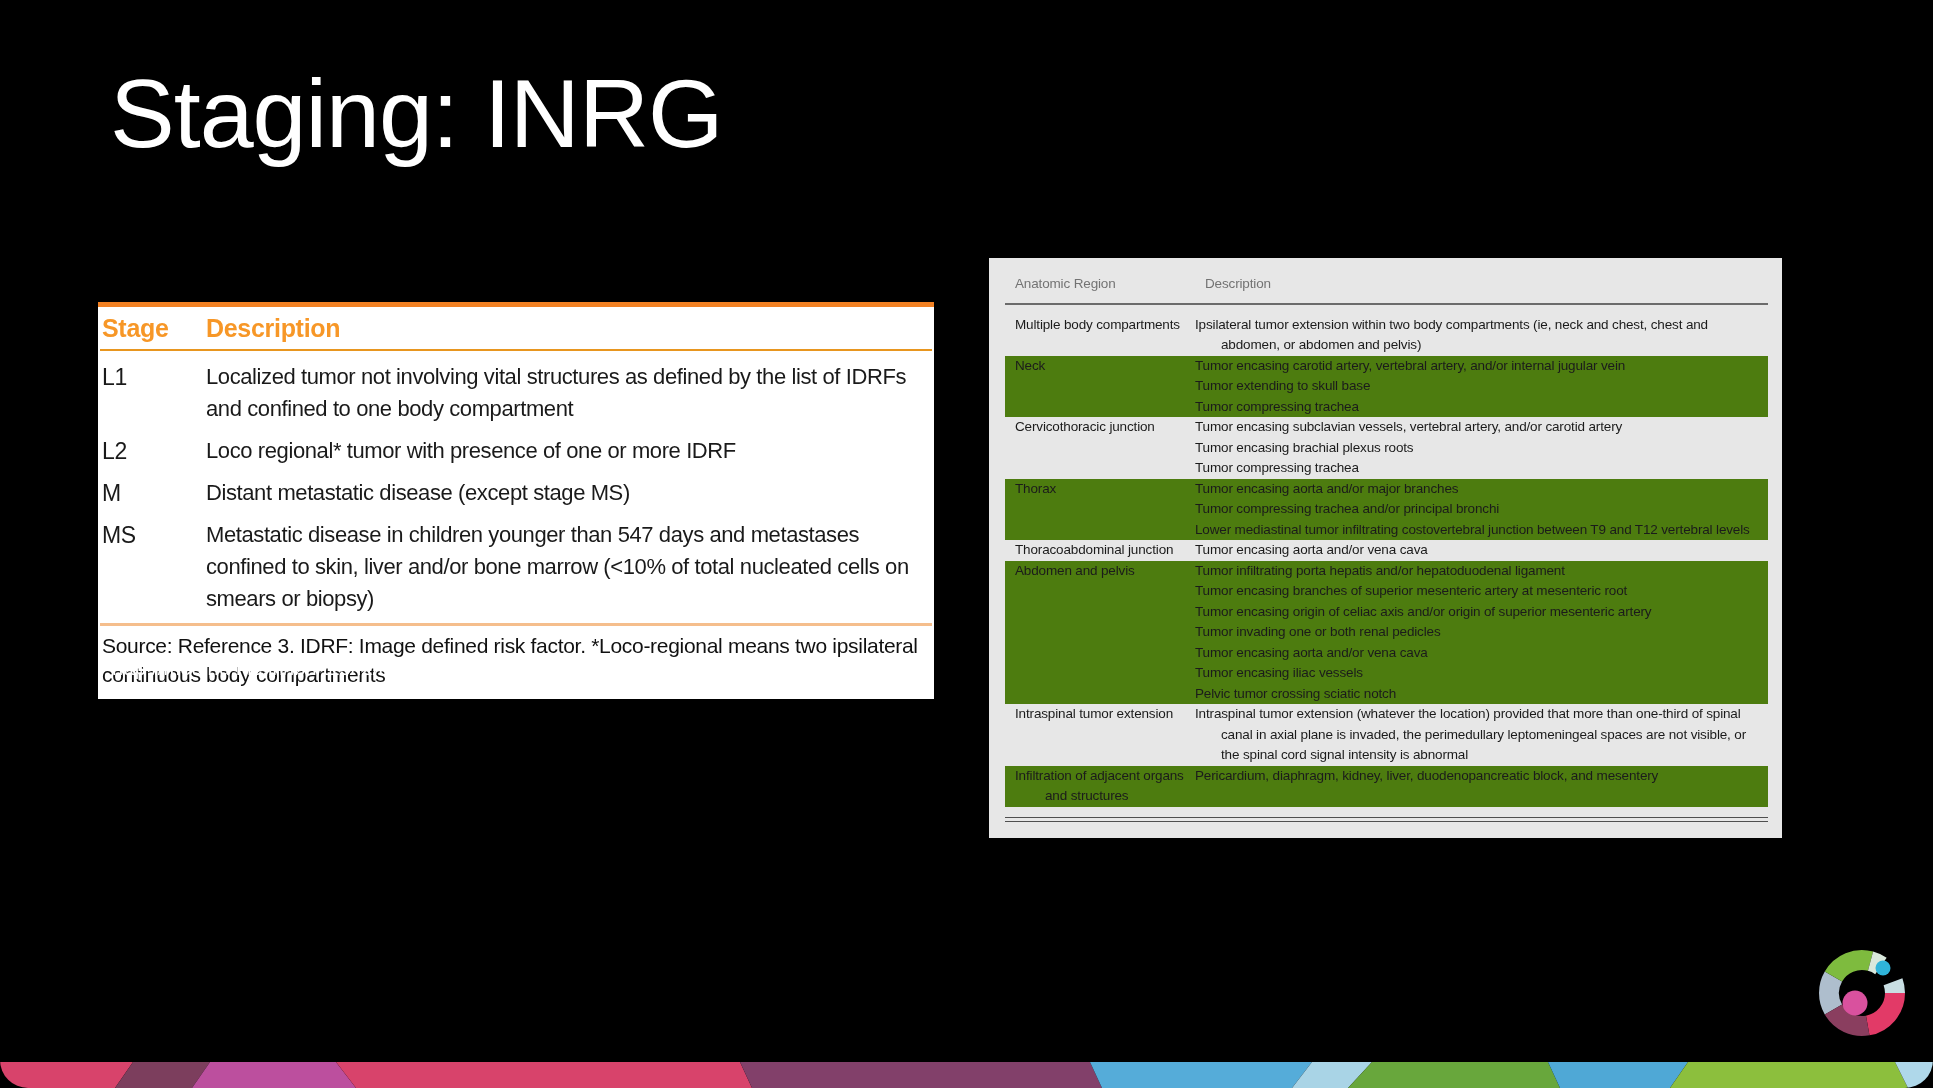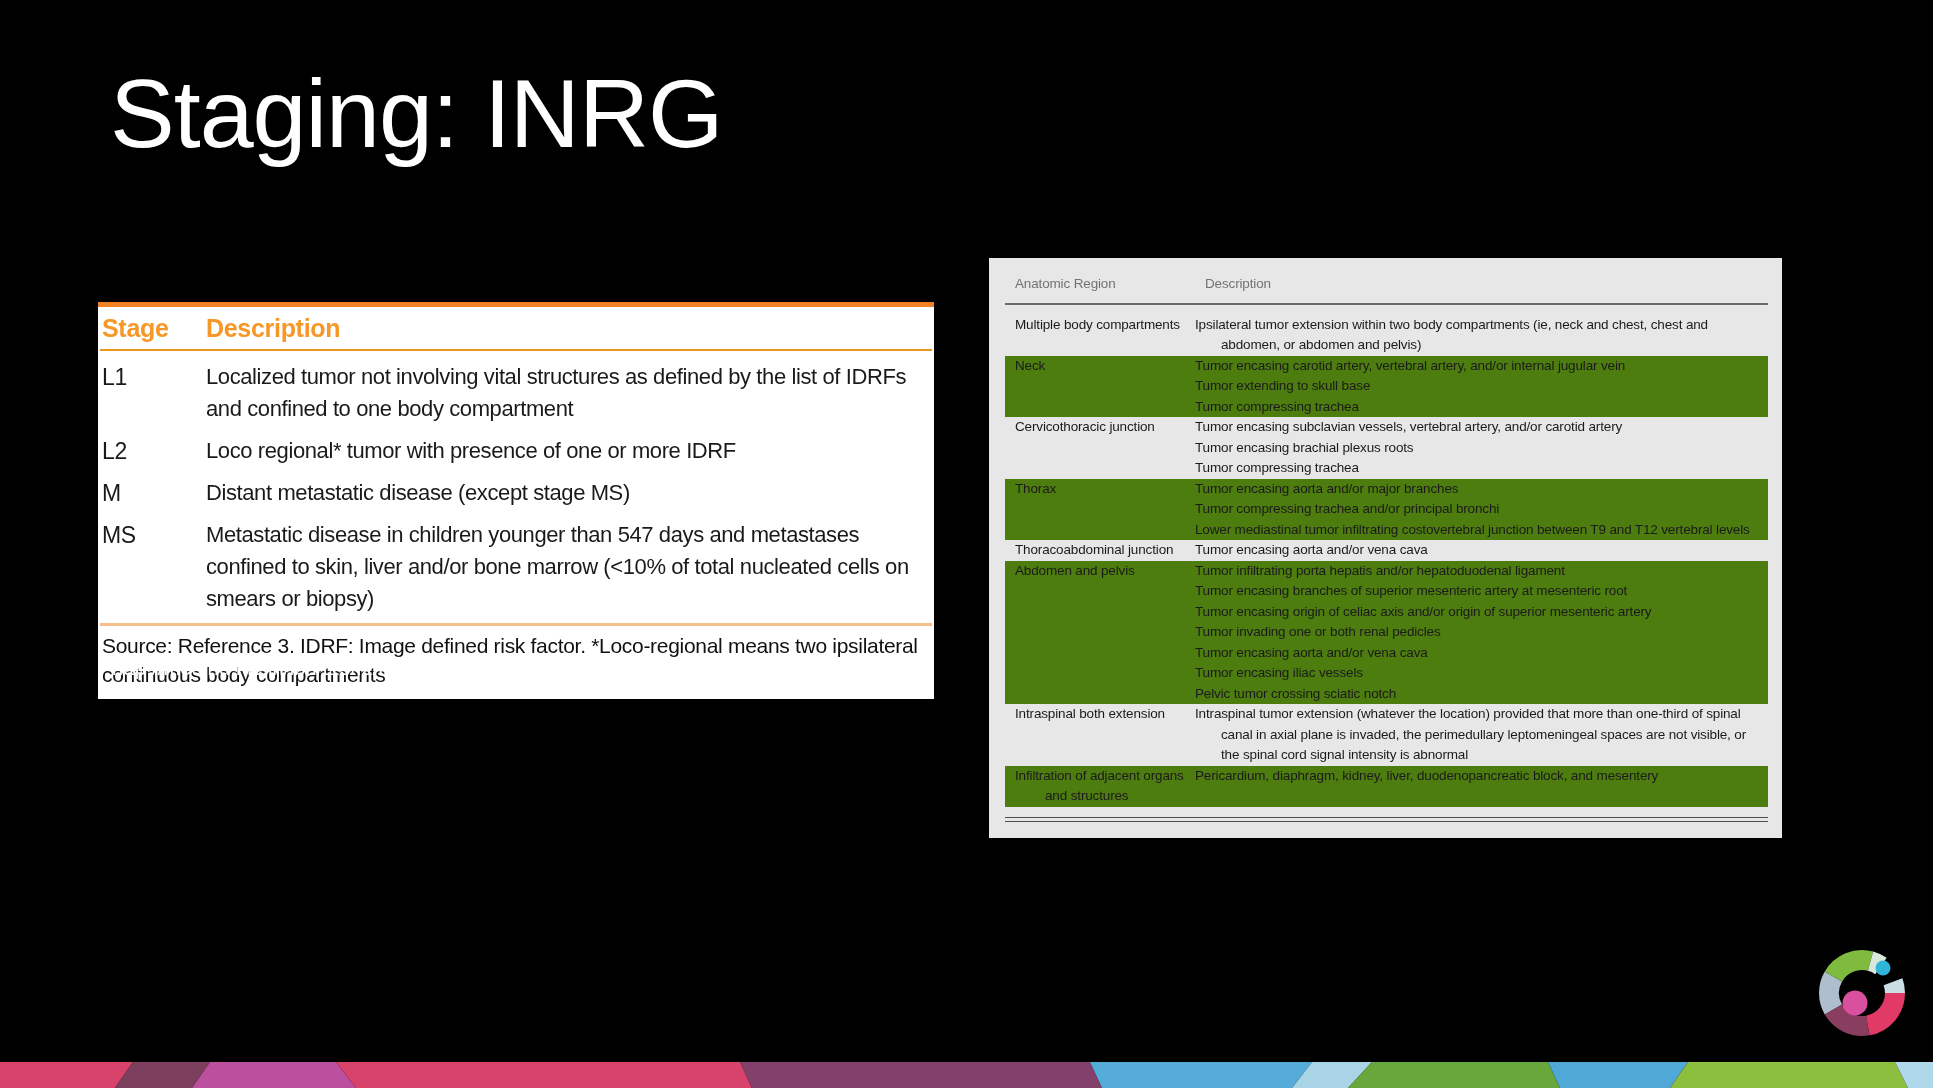--- a/index.html
+++ b/index.html
@@ -1,18 +1,18 @@
 <!DOCTYPE html>
 <html><head>
 <meta charset="utf-8">
 <title>Staging: INRG</title>
 <style>
   html,body{margin:0;padding:0;background:#000;}
   #slide{position:relative;width:1933px;height:1088px;background:#000;overflow:hidden;
-         font-family:"Liberation Sans","DejaVu Sans",sans-serif;}
+         font-family:"Liberation Sans","DejaVu Sans",sans-serif;border-radius:28px;}
 
   
   .slide-title{position:absolute;left:110px;top:58px;color:#fff;font-size:97px;
                font-weight:400;letter-spacing:-1px;white-space:nowrap;}
 
   
   .stage-card{position:absolute;left:98px;top:258px;width:836px;background:#fff;
               color:#1a1a1a;border-top:5px solid #F28123;padding:0 2px 10px 2px;
               box-sizing:border-box;margin-top:44px;}
   .stage-header{display:grid;grid-template-columns:104px 1fr;align-items:end;
@@ -129,21 +129,21 @@
             <div class="idrf-line">Tumor infiltrating porta hepatis and/or hepatoduodenal ligament</div>
             <div class="idrf-line">Tumor encasing branches of superior mesenteric artery at mesenteric root</div>
             <div class="idrf-line">Tumor encasing origin of celiac axis and/or origin of superior mesenteric artery</div>
             <div class="idrf-line">Tumor invading one or both renal pedicles</div>
             <div class="idrf-line">Tumor encasing aorta and/or vena cava</div>
             <div class="idrf-line">Tumor encasing iliac vessels</div>
             <div class="idrf-line">Pelvic tumor crossing sciatic notch</div>
           </div>
         </div>
         <div class="idrf-row">
-          <div class="idrf-region">Intraspinal both extension</div>
+          <div class="idrf-region">Intraspinal tumor extension</div>
           <div>
             <div class="idrf-line">Intraspinal tumor extension (whatever the location) provided that more than one-third of spinal canal in axial plane is invaded, the perimedullary leptomeningeal spaces are not visible, or the spinal cord signal intensity is abnormal</div>
           </div>
         </div>
         <div class="idrf-row white">
           <div class="idrf-region">Infiltration of adjacent organs and structures</div>
           <div>
             <div class="idrf-line">Pericardium, diaphragm, kidney, liver, duodenopancreatic block, and mesentery</div>
           </div>
         </div>

